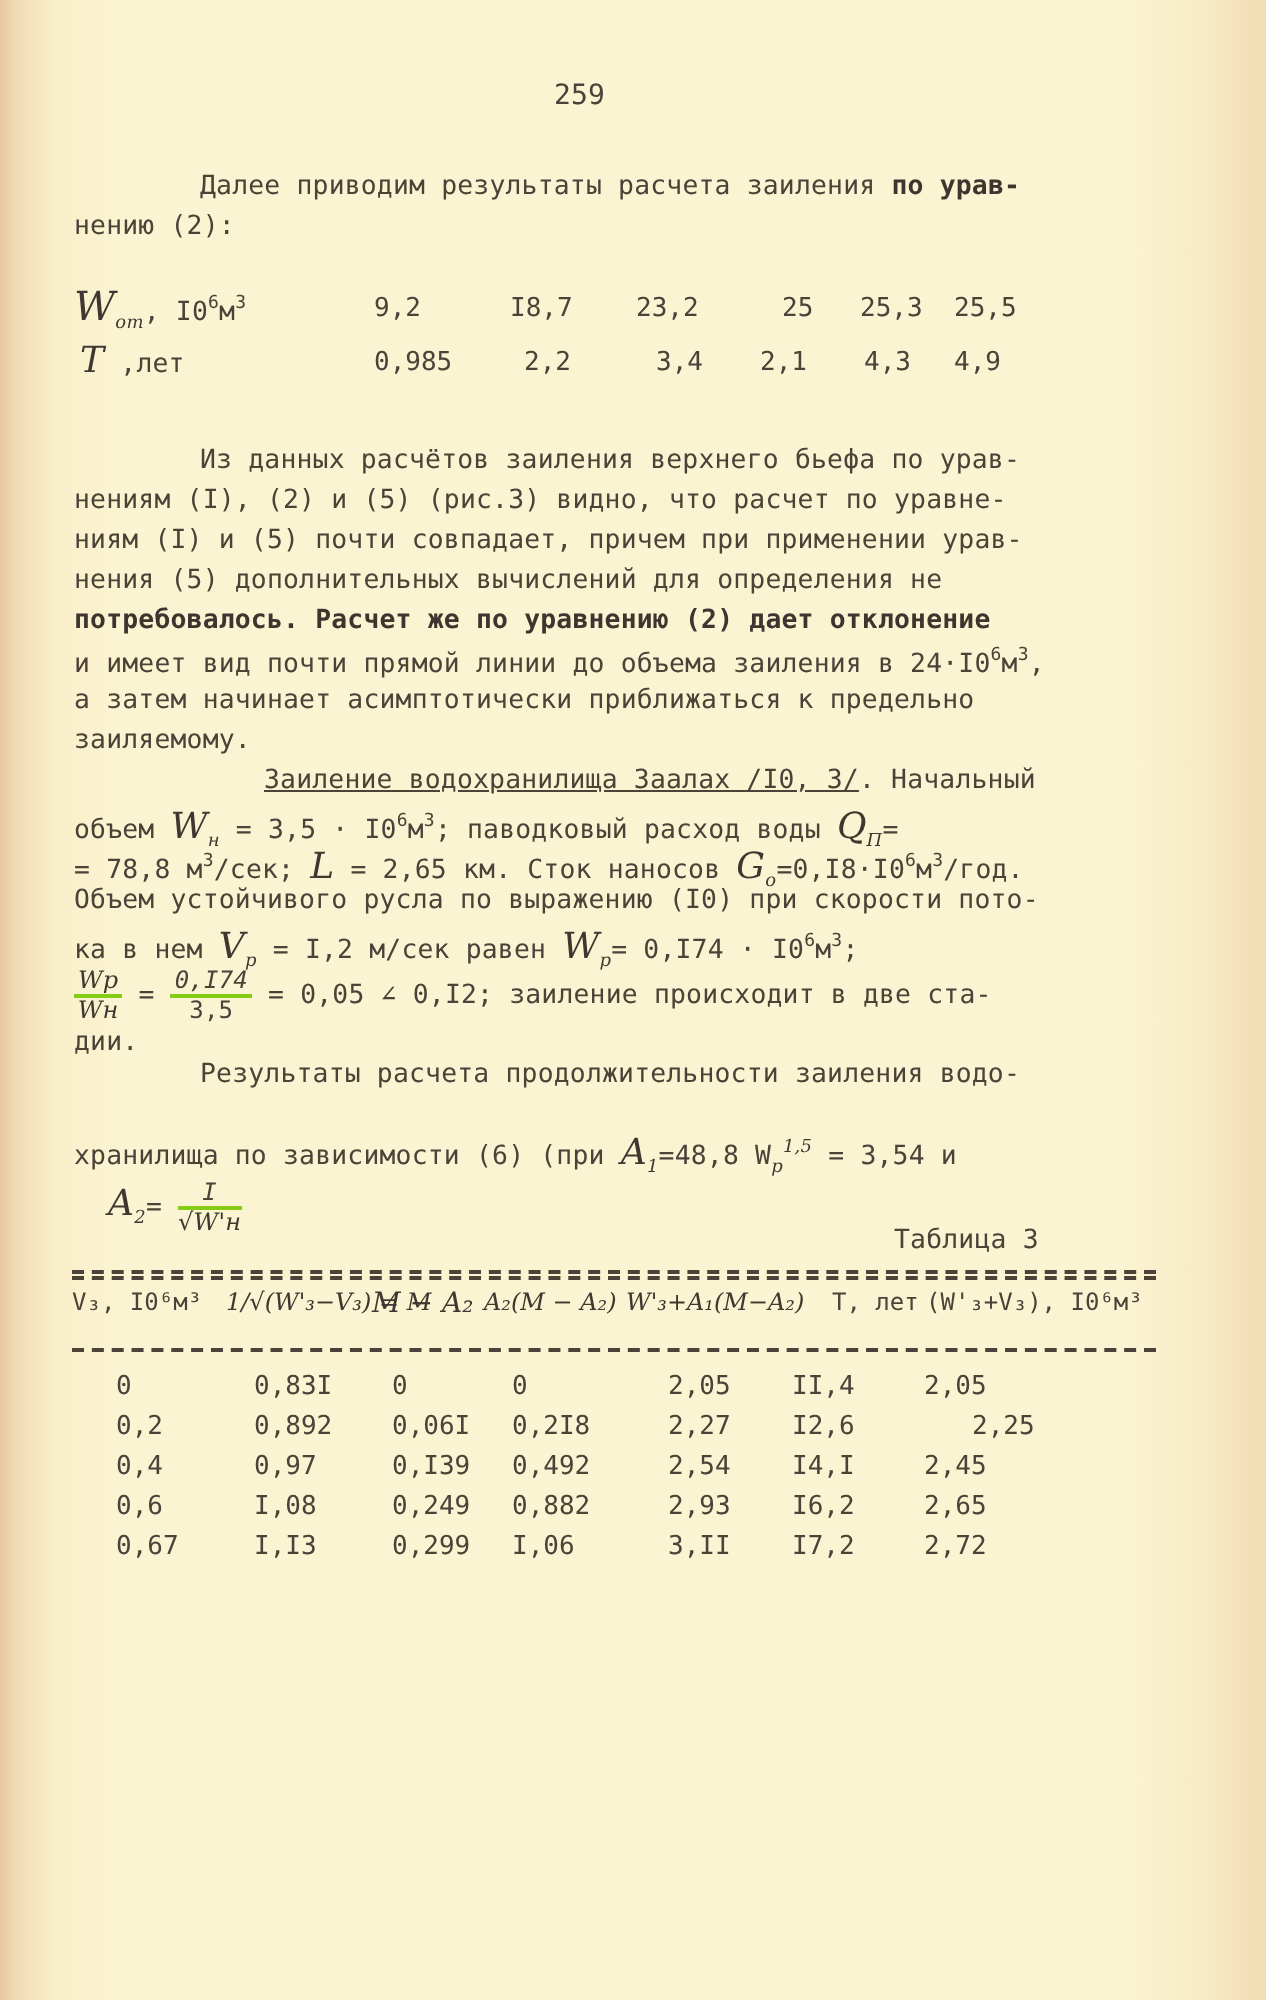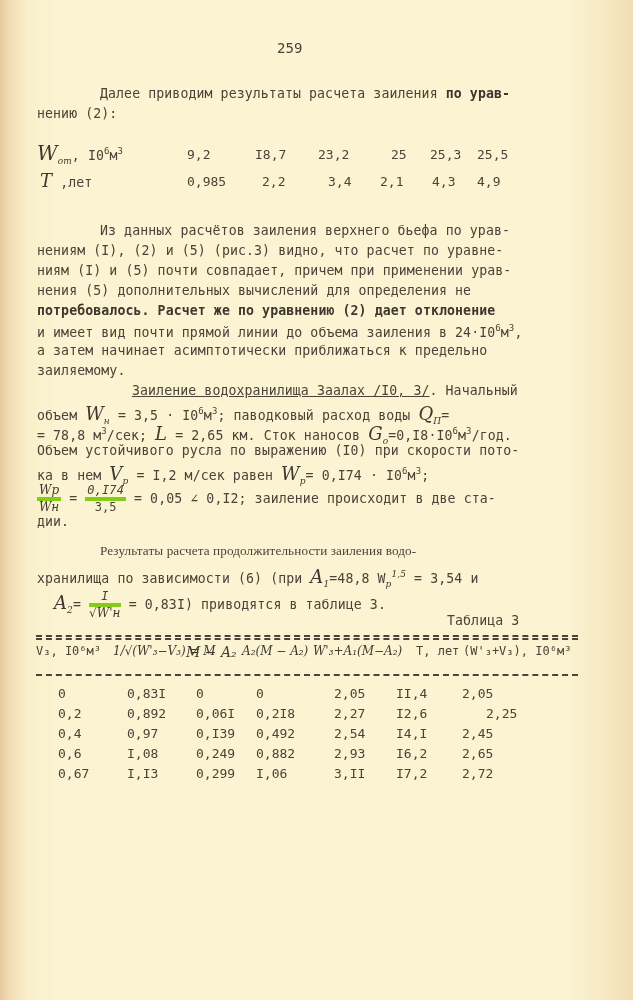--- a/index.html
+++ b/index.html
@@ -13,21 +13,21 @@
   .abs { position:absolute; white-space:nowrap; }
   .line { font-size:13.2px; letter-spacing:0.1px; }
   .bold { font-weight:bold; color:#3e362e; }
   .hand { font-family: "DejaVu Serif", "Liberation Serif", serif; font-style:italic; color:#3f3830; }
   .sup { font-size:9px; vertical-align:6px; }
   .sub { font-size:9px; vertical-align:-4px; }
   .u { text-decoration: underline; }
   .num { position:absolute; font-size:13px; }
   .dash { position:absolute; left:36px; width:542px; border-top:2px dashed #4b4238; height:0; }
   .frac { display:inline-block; vertical-align:middle; text-align:center; font-size:12px; line-height:13px; }
-  .frac .n { display:block; border-bottom:4px solid #84cc16; padding:0 2px;font-style:italic; }
+  .frac .n { display:block; border-bottom:2px solid #84cc16; padding:0 2px;font-style:italic; }
   .frac .d { display:block; }
 </style>
 </head>
 <body>
 
 <div class="abs line" style="left:277px;top:40px;font-size:14px;">259</div>
 
 <div class="abs line" style="left:100px;top:86px;"><span>Далее приводим</span><span> результаты расчета заиления </span><span class="bold">по урав-</span></div>
 <div class="abs line" style="left:37px;top:106px;">нению (2):</div>
 
@@ -76,26 +76,26 @@
 
 <div class="abs line" style="left:37px;top:463px;">
   <span>ка в нем  </span><span class="hand" style="font-size:18px;">V</span><span class="hand sub">р</span><span> = I,2 м/сек равен  </span><span class="hand" style="font-size:18px;">W</span><span class="hand sub">р</span><span>= 0,I74 · I0</span><span class="sup">6</span><span>м</span><span class="sup">3</span><span>;</span>
 </div>
 
 <div class="abs line" style="left:37px;top:484px;">
   <span class="frac hand"><span class="n">Wр</span><span class="d">Wн</span></span><span> = </span><span class="frac"><span class="n">0,I74</span><span class="d">3,5</span></span><span> = 0,05 ∠ 0,I2; заиление происходит в две ста-</span>
 </div>
 <div class="abs line" style="left:37px;top:514px;">дии.</div>
 
-<div class="abs line" style="left:100px;top:543px;font-family:Liberation Serif, serif;">Результаты расчета продолжительности заиления водо-</div>
+<div class="abs line" style="left:100px;top:530px;">Результаты расчета продолжительности заиления водо-</div>
 <div class="abs line" style="left:37px;top:566px;">
   <span>хранилища по зависимости (6) (при </span><span class="hand" style="font-size:18px;">A</span><span class="hand sub">1</span><span>=48,8 W</span><span class="hand sub">р</span><span class="hand sup">1,5</span><span>  = 3,54 и</span>
 </div>
 <div class="abs line" style="left:37px;top:590px;margin-left:17px;">
-  <span class="hand" style="font-size:18px;">A</span><span class="hand sub">2</span><span>= </span><span class="frac"><span class="n">I</span><span class="d hand">√W'н</span></span><span> = 0,83I) приводятся в таблице 3.</span>
+  <span class="hand" style="font-size:18px;">A</span><span class="hand sub">2</span><span>= </span><span class="frac"><span class="n">I</span><span class="d hand">√W'н</span></span>
 </div>
 
 <div class="abs line" style="left:447px;top:613px;">Таблица 3</div>
 
 <div class="dash" style="top:635px;"></div>
 <div class="dash" style="top:638px;"></div>
 
 <div class="abs" style="left:36px;top:644px;font-size:12px;">
   <span class="abs" style="left:0;top:0;">V₃, I0⁶м³</span>
   <span class="abs hand" style="left:77px;top:0;">1/√(W'₃−V₃) = M</span>

